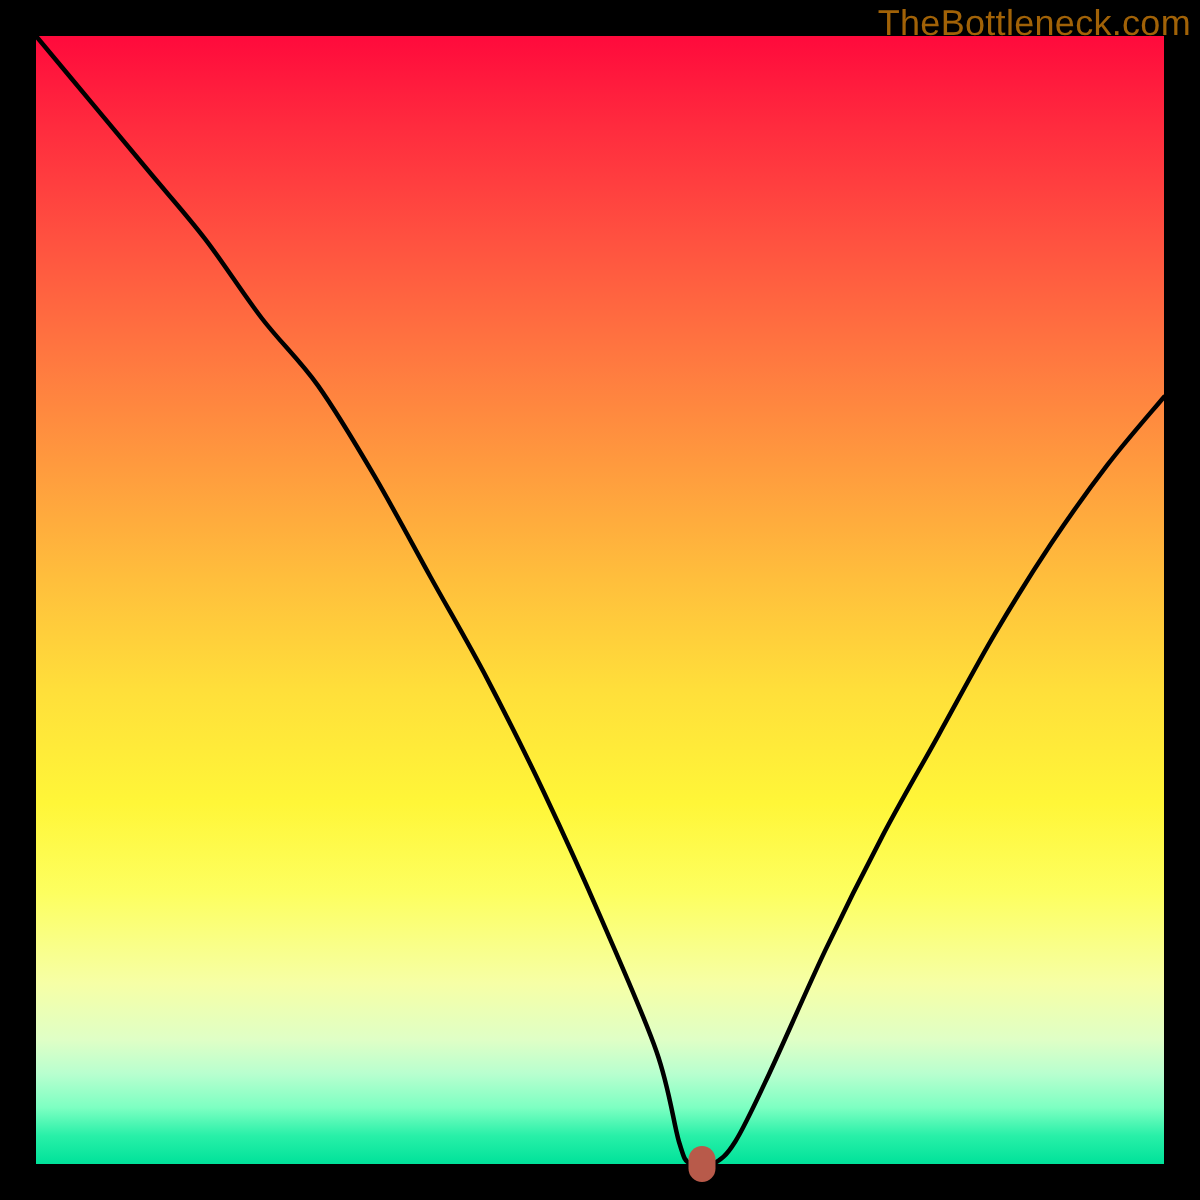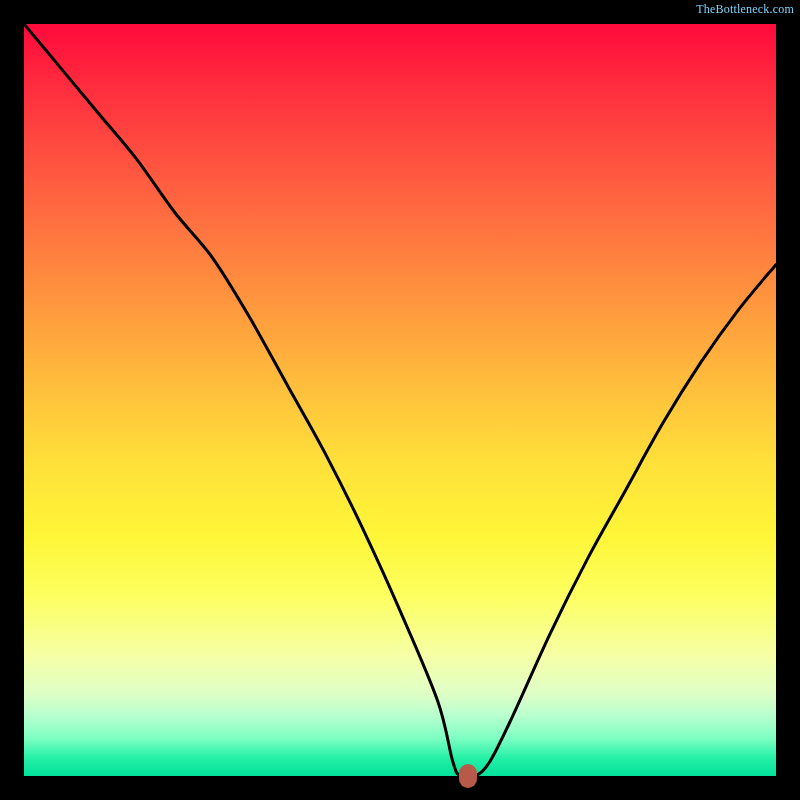--- a/index.html
+++ b/index.html
@@ -32,25 +32,24 @@
       #b8ffcf 92%,
       #7dffc2 95%,
       #28f0a8 97.5%,
       #00e29a 100%
     );
   }
   .attribution {
     position: absolute;
     top: 2px;
     right: 6px;
-    color: #7dd3fc;
-    font-size: 12px;
+    color: #a16207;
+    font-size: 24px;
     font-weight: 500;
     letter-spacing: 0.2px;
-    font-family: Liberation Serif, serif;
   }
   svg.curve {
     position: absolute;
     left: 0;
     top: 0;
     width: 752px;
     height: 752px;
   }
   .marker {
     position: absolute;

